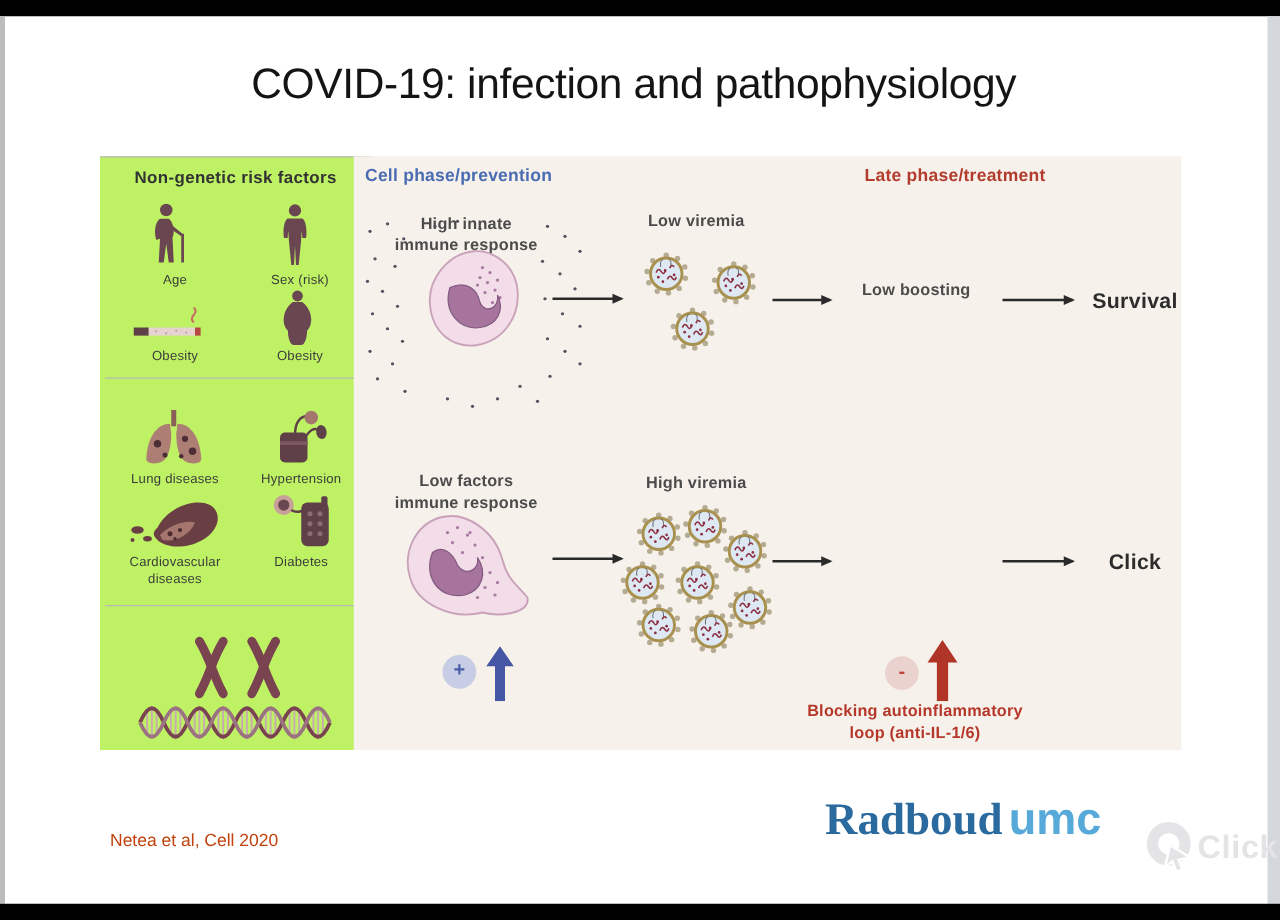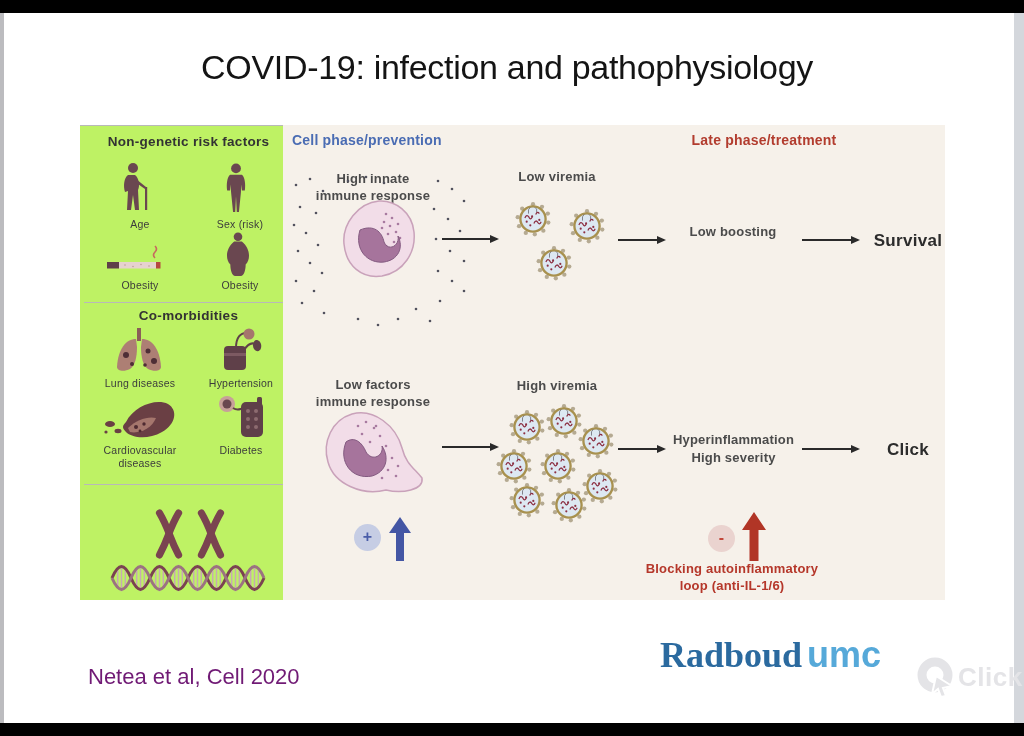--- a/index.html
+++ b/index.html
@@ -55,21 +55,21 @@
     text-align:center; line-height:26px; font-size:16px; font-weight:700; }
   #boost-sign { left:71px; top:399px; background:#c6cde4; color:#4a5da8; }
   #block-sign { left:425px; top:400px; background:#ead3cf; color:#c2473a; }
   .up-arrow { position:absolute; }
   .intervention-label { position:absolute; text-align:center; font-size:13px; font-weight:700;
     line-height:16.5px; letter-spacing:0.2px; }
   #boost-label { left:12px;  top:436px; width:180px; color:#4f64ad; }
   #block-label { left:359px; top:436px; width:180px; color:#b5372a; }
 
   
-  #citation { position:absolute; left:88px; top:664px; font-size:22px; color:#701a75; }
+  #citation { position:absolute; left:88px; top:664px; font-size:14px; color:#c2410c; }
   #logo { position:absolute; left:660px; top:634px; }
   #logo .primary { font-family:"Liberation Serif", serif; font-weight:700; font-size:36px; color:#2b6a9f; }
   #logo .secondary { font-family:"Liberation Sans", sans-serif; font-weight:700; font-size:36px; color:#56a9d9; margin-left:5px; }
   #watermark { position:absolute; left:916px; top:656px; display:flex; align-items:center; }
   #watermark .wm-text { font-size:26px; font-weight:700; color:#e4e4e7; letter-spacing:0.5px; }
 </style>
 </head>
 <body>
 
 <svg width="0" height="0" style="position:absolute">
@@ -150,21 +150,20 @@
     <svg class="rp-icon" style="left:142px;top:106px" width="32" height="46" viewBox="0 0 32 48">
       <g fill="#6a4750">
         <circle cx="16" cy="5" r="4.5"></circle>
         <path d="M12,10 C4,16 2,28 8,34 C8,40 10,46 13,46 L19,46 C22,46 24,40 24,34 C30,28 28,16 20,10 Z"></path>
       </g>
     </svg>
     <div class="rp-label" style="left:10px;top:153px;width:100px">Obesity</div>
     <div class="rp-label" style="left:110px;top:153px;width:100px">Obesity</div>
 
     <div class="rp-divider" style="top:176px"></div>
-    <div class="rp-title" style="top:182px">Co-morbidities</div>
 
     <svg class="rp-icon" style="left:32px;top:202px" width="54" height="46" viewBox="0 0 54 46">
       <rect x="25" y="0" width="4" height="13" fill="#8a5f58"></rect>
       <g fill="#ad7f74">
         <path d="M24,11 C14,11 6,21 5,39 C5,43 12,44 18,41 C23,38 25,29 25,19 Z"></path>
         <path d="M30,11 C40,11 48,21 49,39 C49,43 42,44 36,41 C31,38 29,29 29,19 Z"></path>
       </g>
       <g fill="#4e2e36">
         <circle cx="14" cy="27" r="3"></circle>
           <circle cx="20" cy="36" r="2"></circle>
@@ -403,24 +402,20 @@
       </svg>
     <svg class="virus" style="left:226px;top:357px">
         <use href="#virus-sym"></use>
       </svg>
     <svg class="virus" style="left:268px;top:362px">
         <use href="#virus-sym"></use>
       </svg>
 
     <div class="h-arrow" style="left:335px;top:323px;width:46px"></div>
 
-    <div class="fig-label" style="left:378px;top:306px;width:145px;line-height:18px">
-      <div>Hyperinflammation</div>
-      <div>High severity</div>
-    </div>
 
     <div class="h-arrow" style="left:519px;top:323px;width:56px"></div>
 
     <div class="outcome" style="left:575px;top:315px;width:100px">Click</div>
 
     <div id="boost-sign" class="sign-circle">+</div>
     <svg class="up-arrow" style="left:105px;top:392px" width="24" height="44" viewBox="0 0 24 44">
       <polygon points="12,0 23,16 16,16 16,44 8,44 8,16 1,16" fill="#4456a4"></polygon>
     </svg>
 

